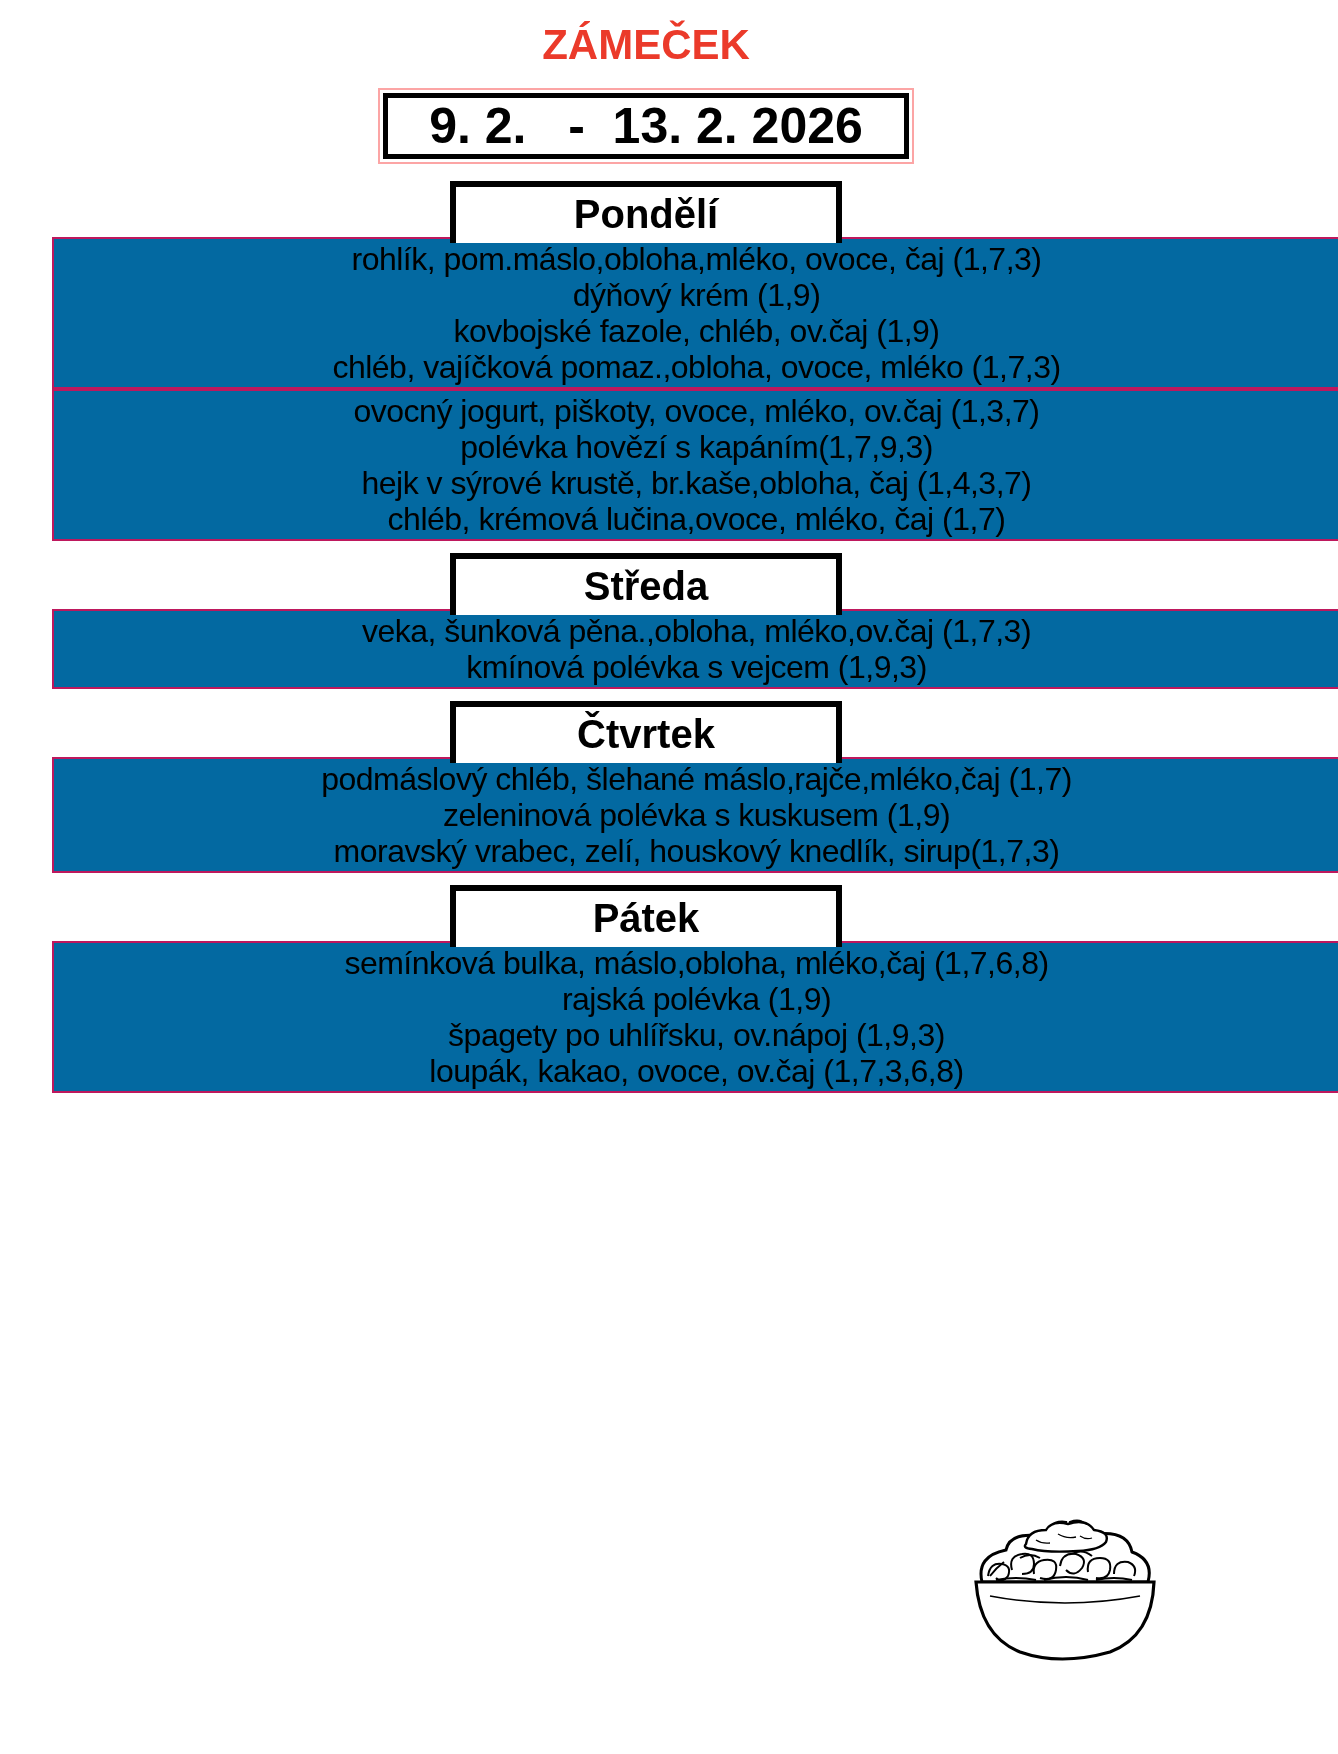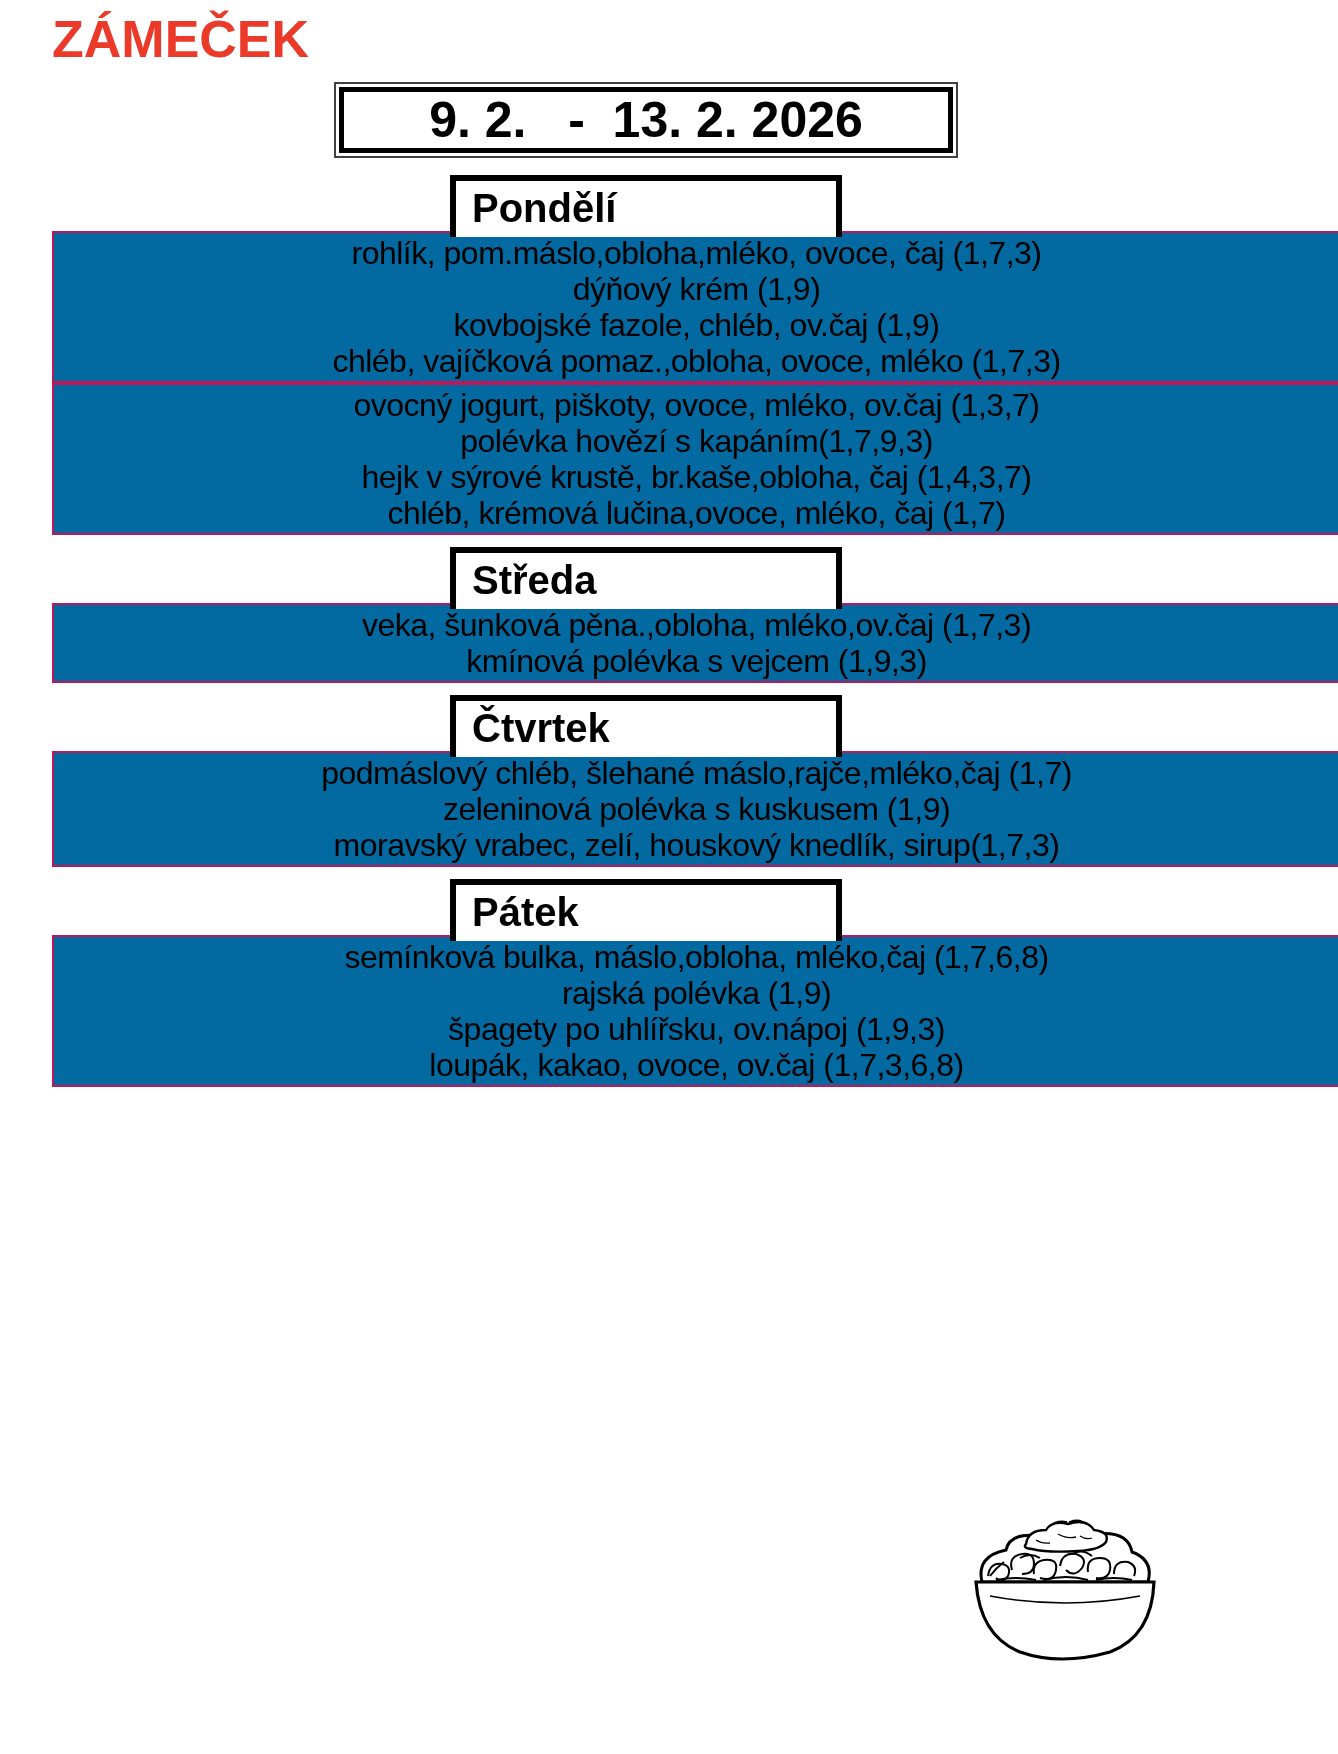--- a/index.html
+++ b/index.html
@@ -20,30 +20,31 @@
   .main-title {
     margin-top:50px;
     text-align:center;
     font-size:84px;
     line-height:90px;
     font-weight:900;
     letter-spacing:1px;
     color:#EB3A2A;
   }
   .sub-title {
-    margin-top:16px;
-    font-size:52px;
+    margin-top:22px;
+    text-align:center;
+    font-size:42px;
     line-height:46px;
     font-weight:900;
     color:#EB3A2A;
   }
   .date-box-outer {
     margin:20px auto 17px auto;
-    width:624px;
-    border:2px solid #404040;
+    width:536px;
+    border:2px solid #fca5a5;
     padding:3px;
     background:#fff;
   }
   .date-box-inner {
     border:5px solid #000;
     text-align:center;
   }
   .date-range {
     font-size:50px;
     line-height:56px;
@@ -51,22 +52,22 @@
     white-space:pre;
   }
   .day-header {
     position:relative;
     z-index:2;
     margin:12px auto -6px auto;
     width:392px;
     background:#fff;
     border:6px solid #000;
     border-bottom:none;
-    text-align:left;
-    padding:4px 0 6px 16px;
+    text-align:center;
+    padding:4px 0 6px 0;
   }
   .day-name {
     font-size:40px;
     line-height:46px;
     font-weight:bold;
   }
   .day-box {
     position:relative;
     z-index:1;
     width:1289px;

